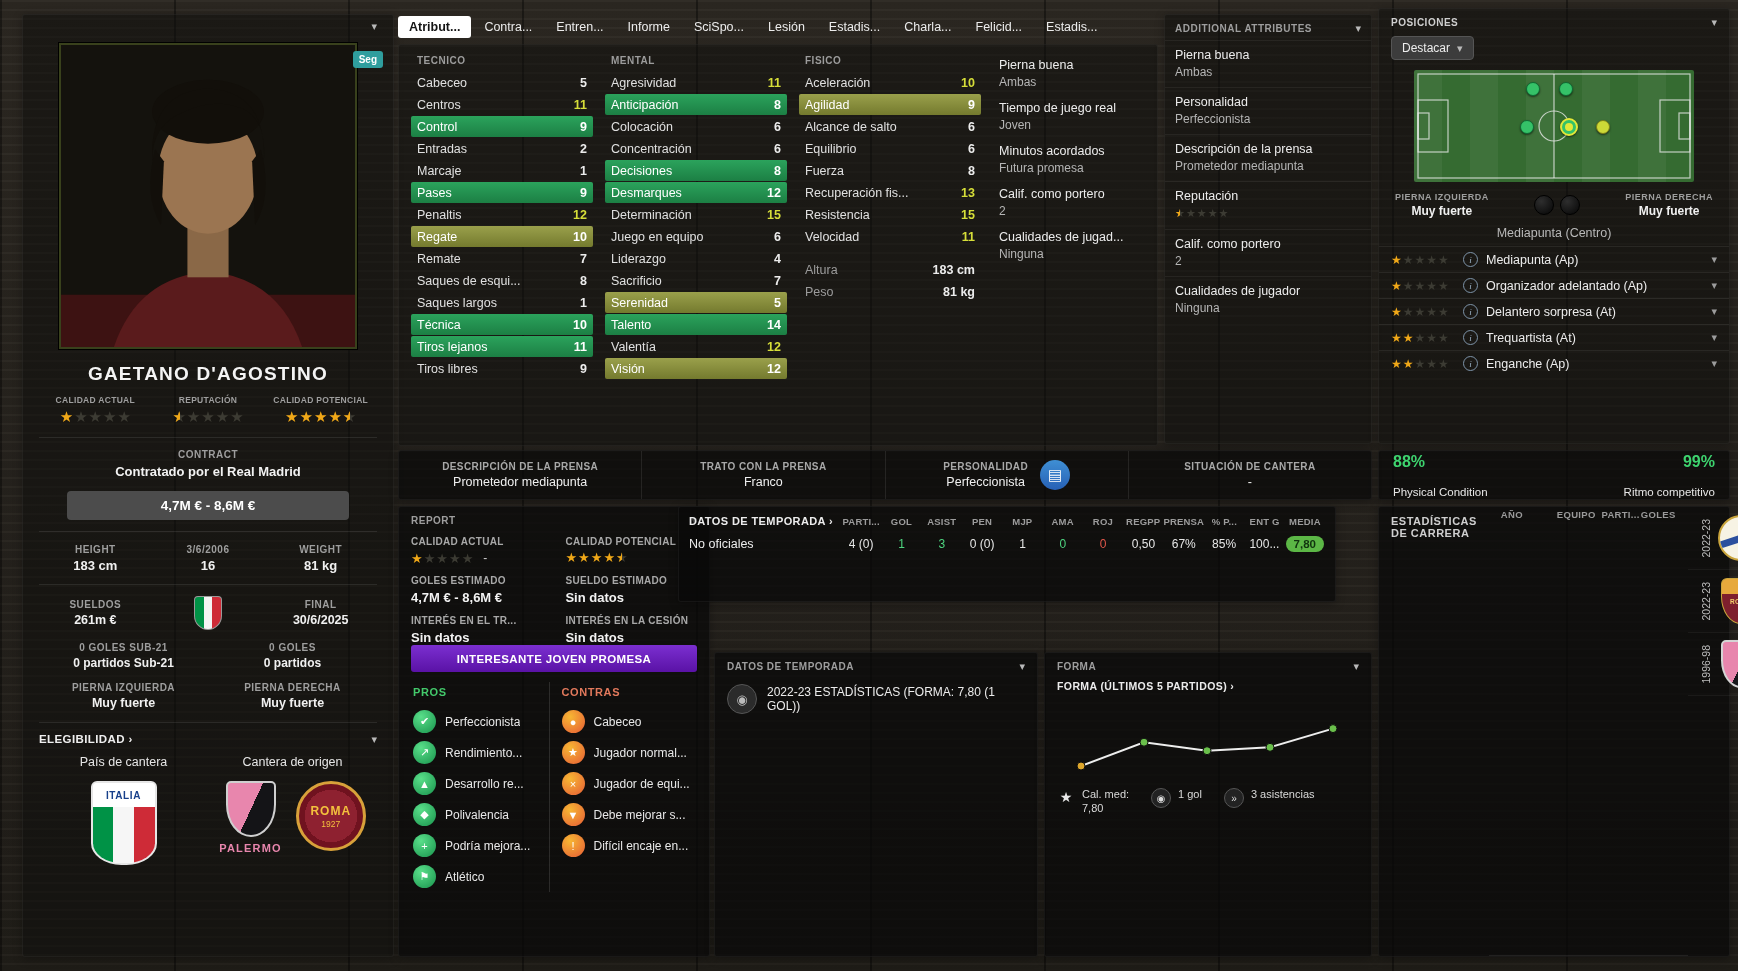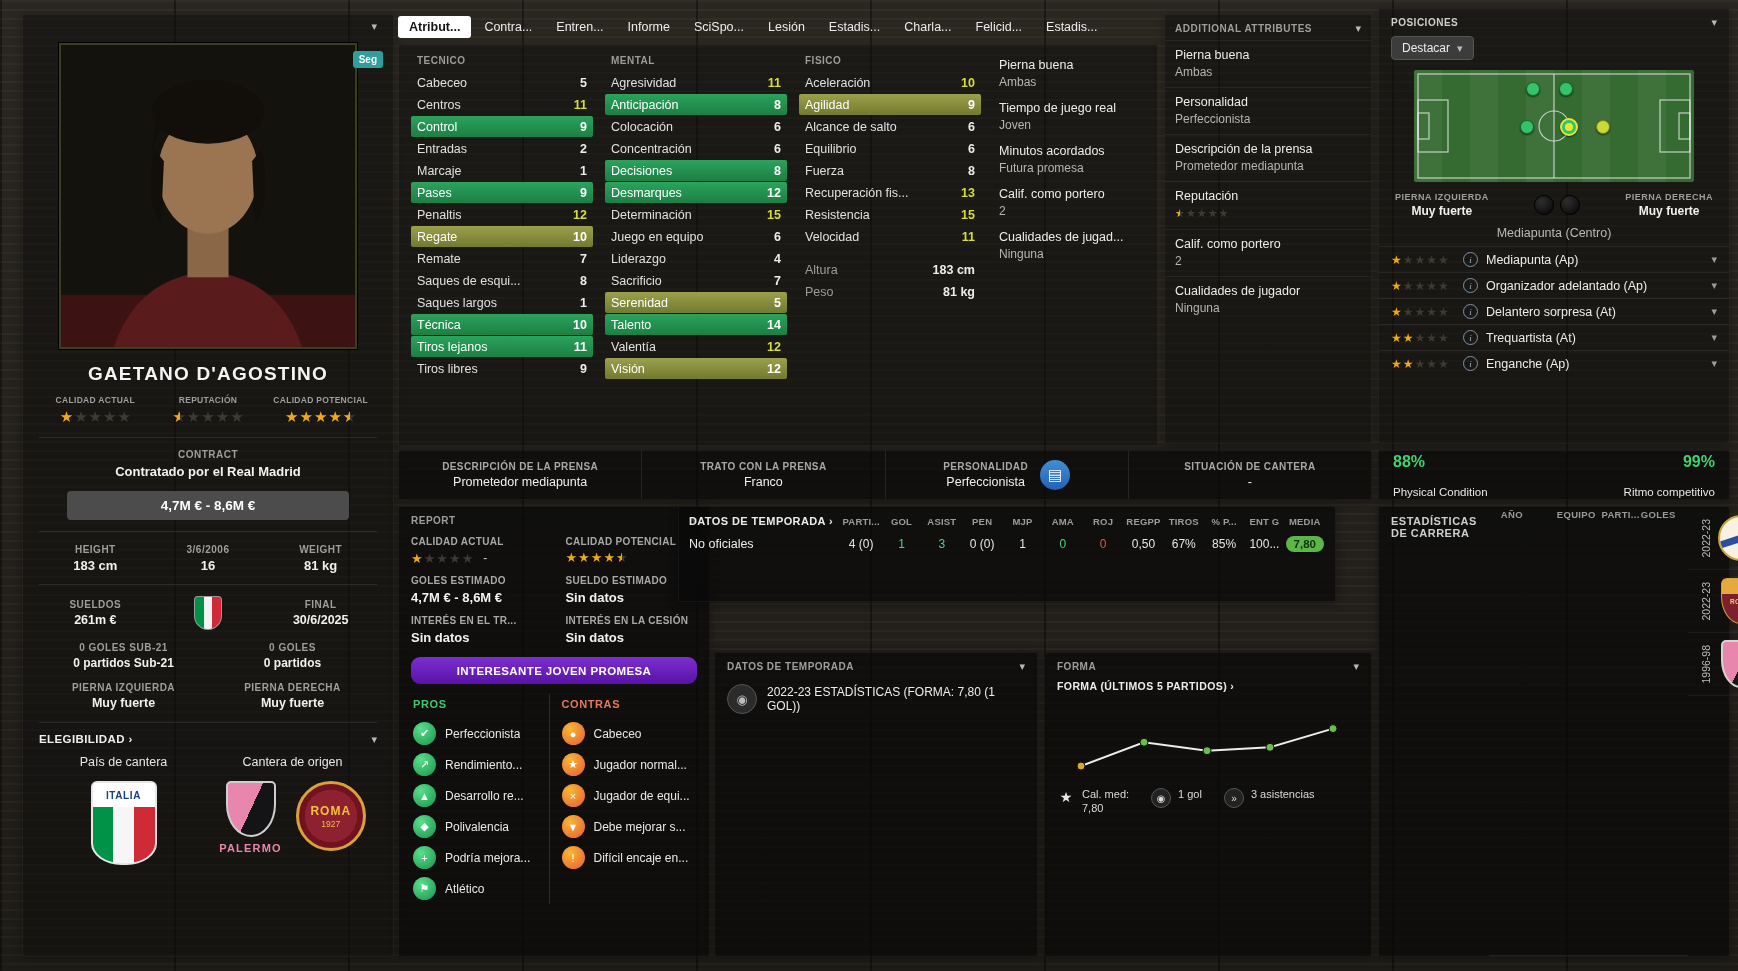--- a/index.html
+++ b/index.html
@@ -165,21 +165,21 @@
     color:#fff;font-size:15px;display:flex;align-items:center;justify-content:center;flex:0 0 auto;}
 
   
   #report-panel{left:398px;top:506px;width:312px;height:451px;padding:8px 12px;}
   .rep-head{display:flex;align-items:center;justify-content:space-between;}
   .rep-grid{display:grid;grid-template-columns:54% 46%;row-gap:10px;margin-top:10px;}
   .rep-label{font-size:10px;font-weight:700;letter-spacing:.3px;color:#a8a8a8;}
   .rep-stars-row{display:flex;align-items:center;gap:10px;margin-top:4px;}
   .rep-dash{color:#cfcfcf;font-size:12px;}
   .rep-value{font-size:13px;font-weight:700;color:#f2f2f2;margin-top:4px;}
-  .rep-banner{margin-top:12px;height:27px;border-radius:9px;display:flex;align-items:center;justify-content:center;
+  .rep-banner{margin-top:0;height:27px;border-radius:3px;display:flex;align-items:center;justify-content:center;
     background:linear-gradient(180deg,#7b2fd0,#5a12a6);color:#fff;font-size:11.5px;font-weight:700;letter-spacing:.4px;}
   .proscons{display:flex;margin-top:10px;min-height:0;}
   .pc-col{flex:1;padding:0 2px;}
   .pc-col.cons{border-left:1px solid rgba(255,255,255,.12);padding-left:12px;}
   .pc-title{font-size:11px;font-weight:800;letter-spacing:.6px;margin:4px 0 8px;}
   .pc-title.pros{color:#43c96b;} .pc-title.cons{color:#e2795c;}
   .pc-item{display:flex;align-items:center;gap:9px;padding:4px 0;}
   .pc-ico{width:23px;height:23px;border-radius:50%;display:flex;align-items:center;justify-content:center;
     font-size:11px;color:#fff;flex:0 0 auto;}
   .pc-ico.g{background:radial-gradient(circle at 35% 30%,#5adf8a,#18934c);}
@@ -1023,21 +1023,21 @@
           <div class="stat-cell head">PEN</div>
 
           <div class="stat-cell head">MJP</div>
 
           <div class="stat-cell head">AMA</div>
 
           <div class="stat-cell head">ROJ</div>
 
           <div class="stat-cell head">REGPP</div>
 
-          <div class="stat-cell head">TIROS</div>
+          <div class="stat-cell head">PRENSA</div>
 
           <div class="stat-cell head">% P...</div>
 
           <div class="stat-cell head">ENT G</div>
 
           <div class="stat-cell head">MEDIA</div>
         </div>
     </div>
     <div class="stat-row values">
       <div class="stat-first stat-rowlabel">No oficiales</div>

